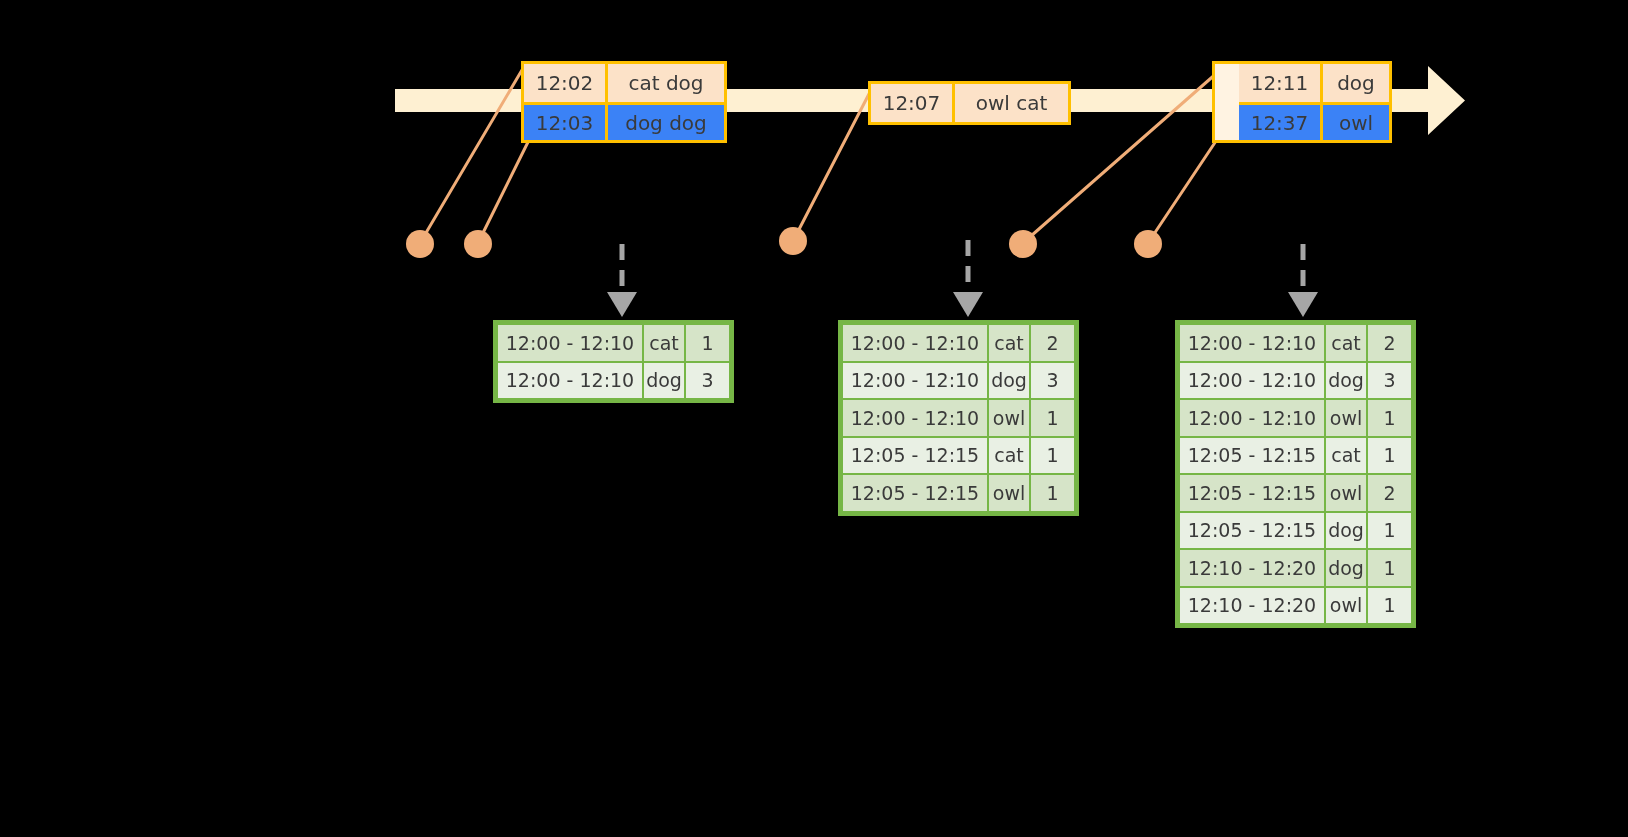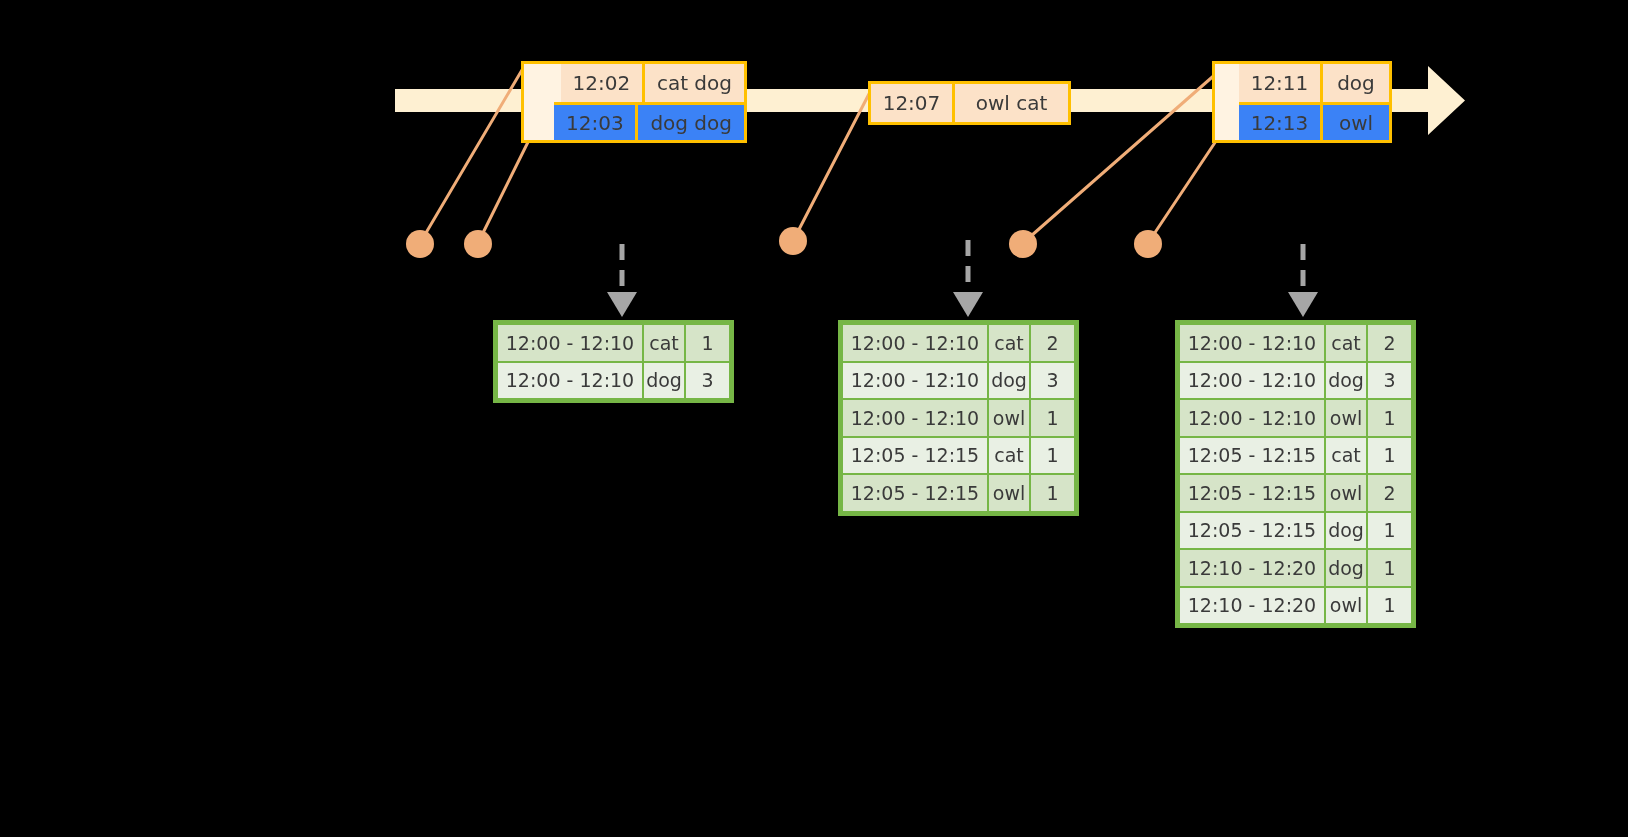--- a/index.html
+++ b/index.html
@@ -117,21 +117,21 @@
         <line x1="968" y1="240" x2="968" y2="295" stroke-dasharray="16,10"></line>
         <path d="M 953 292 L 983 292 L 968 317 Z" stroke="none"></path>
       </g>
       <g>
         <line x1="1303" y1="244" x2="1303" y2="295" stroke-dasharray="16,10"></line>
         <path d="M 1288 292 L 1318 292 L 1303 317 Z" stroke="none"></path>
       </g>
     </g>
   </svg>
 
-  <div class="evt-group" style="left:521px; top:61px; width:226px;align-items:flex-end;">
+  <div class="evt-group" style="left:521px; top:61px; width:206px;">
     <div class="evt-row shade">
       <span class="evt-time">12:02</span>
       <span class="evt-words">cat dog</span>
     </div>
     <div class="evt-row">
       <span class="evt-time">12:03</span>
       <span class="evt-words">dog dog</span>
     </div>
   </div>
 
@@ -141,21 +141,21 @@
       <span class="evt-words">owl cat</span>
     </div>
   </div>
 
   <div class="evt-group" style="left:1212px; top:61px; width:180px;padding-left:24px;">
     <div class="evt-row shade">
       <span class="evt-time">12:11</span>
       <span class="evt-words">dog</span>
     </div>
     <div class="evt-row">
-      <span class="evt-time">12:13</span>
+      <span class="evt-time">12:37</span>
       <span class="evt-words">owl</span>
     </div>
   </div>
 
   <div class="rtable" style="left:493px; top:320px;">
     <div class="rrow odd">
       <span class="rcell c-win">12:00 - 12:10</span>
       <span class="rcell c-word">cat</span>
       <span class="rcell c-count">1</span>
     </div>

